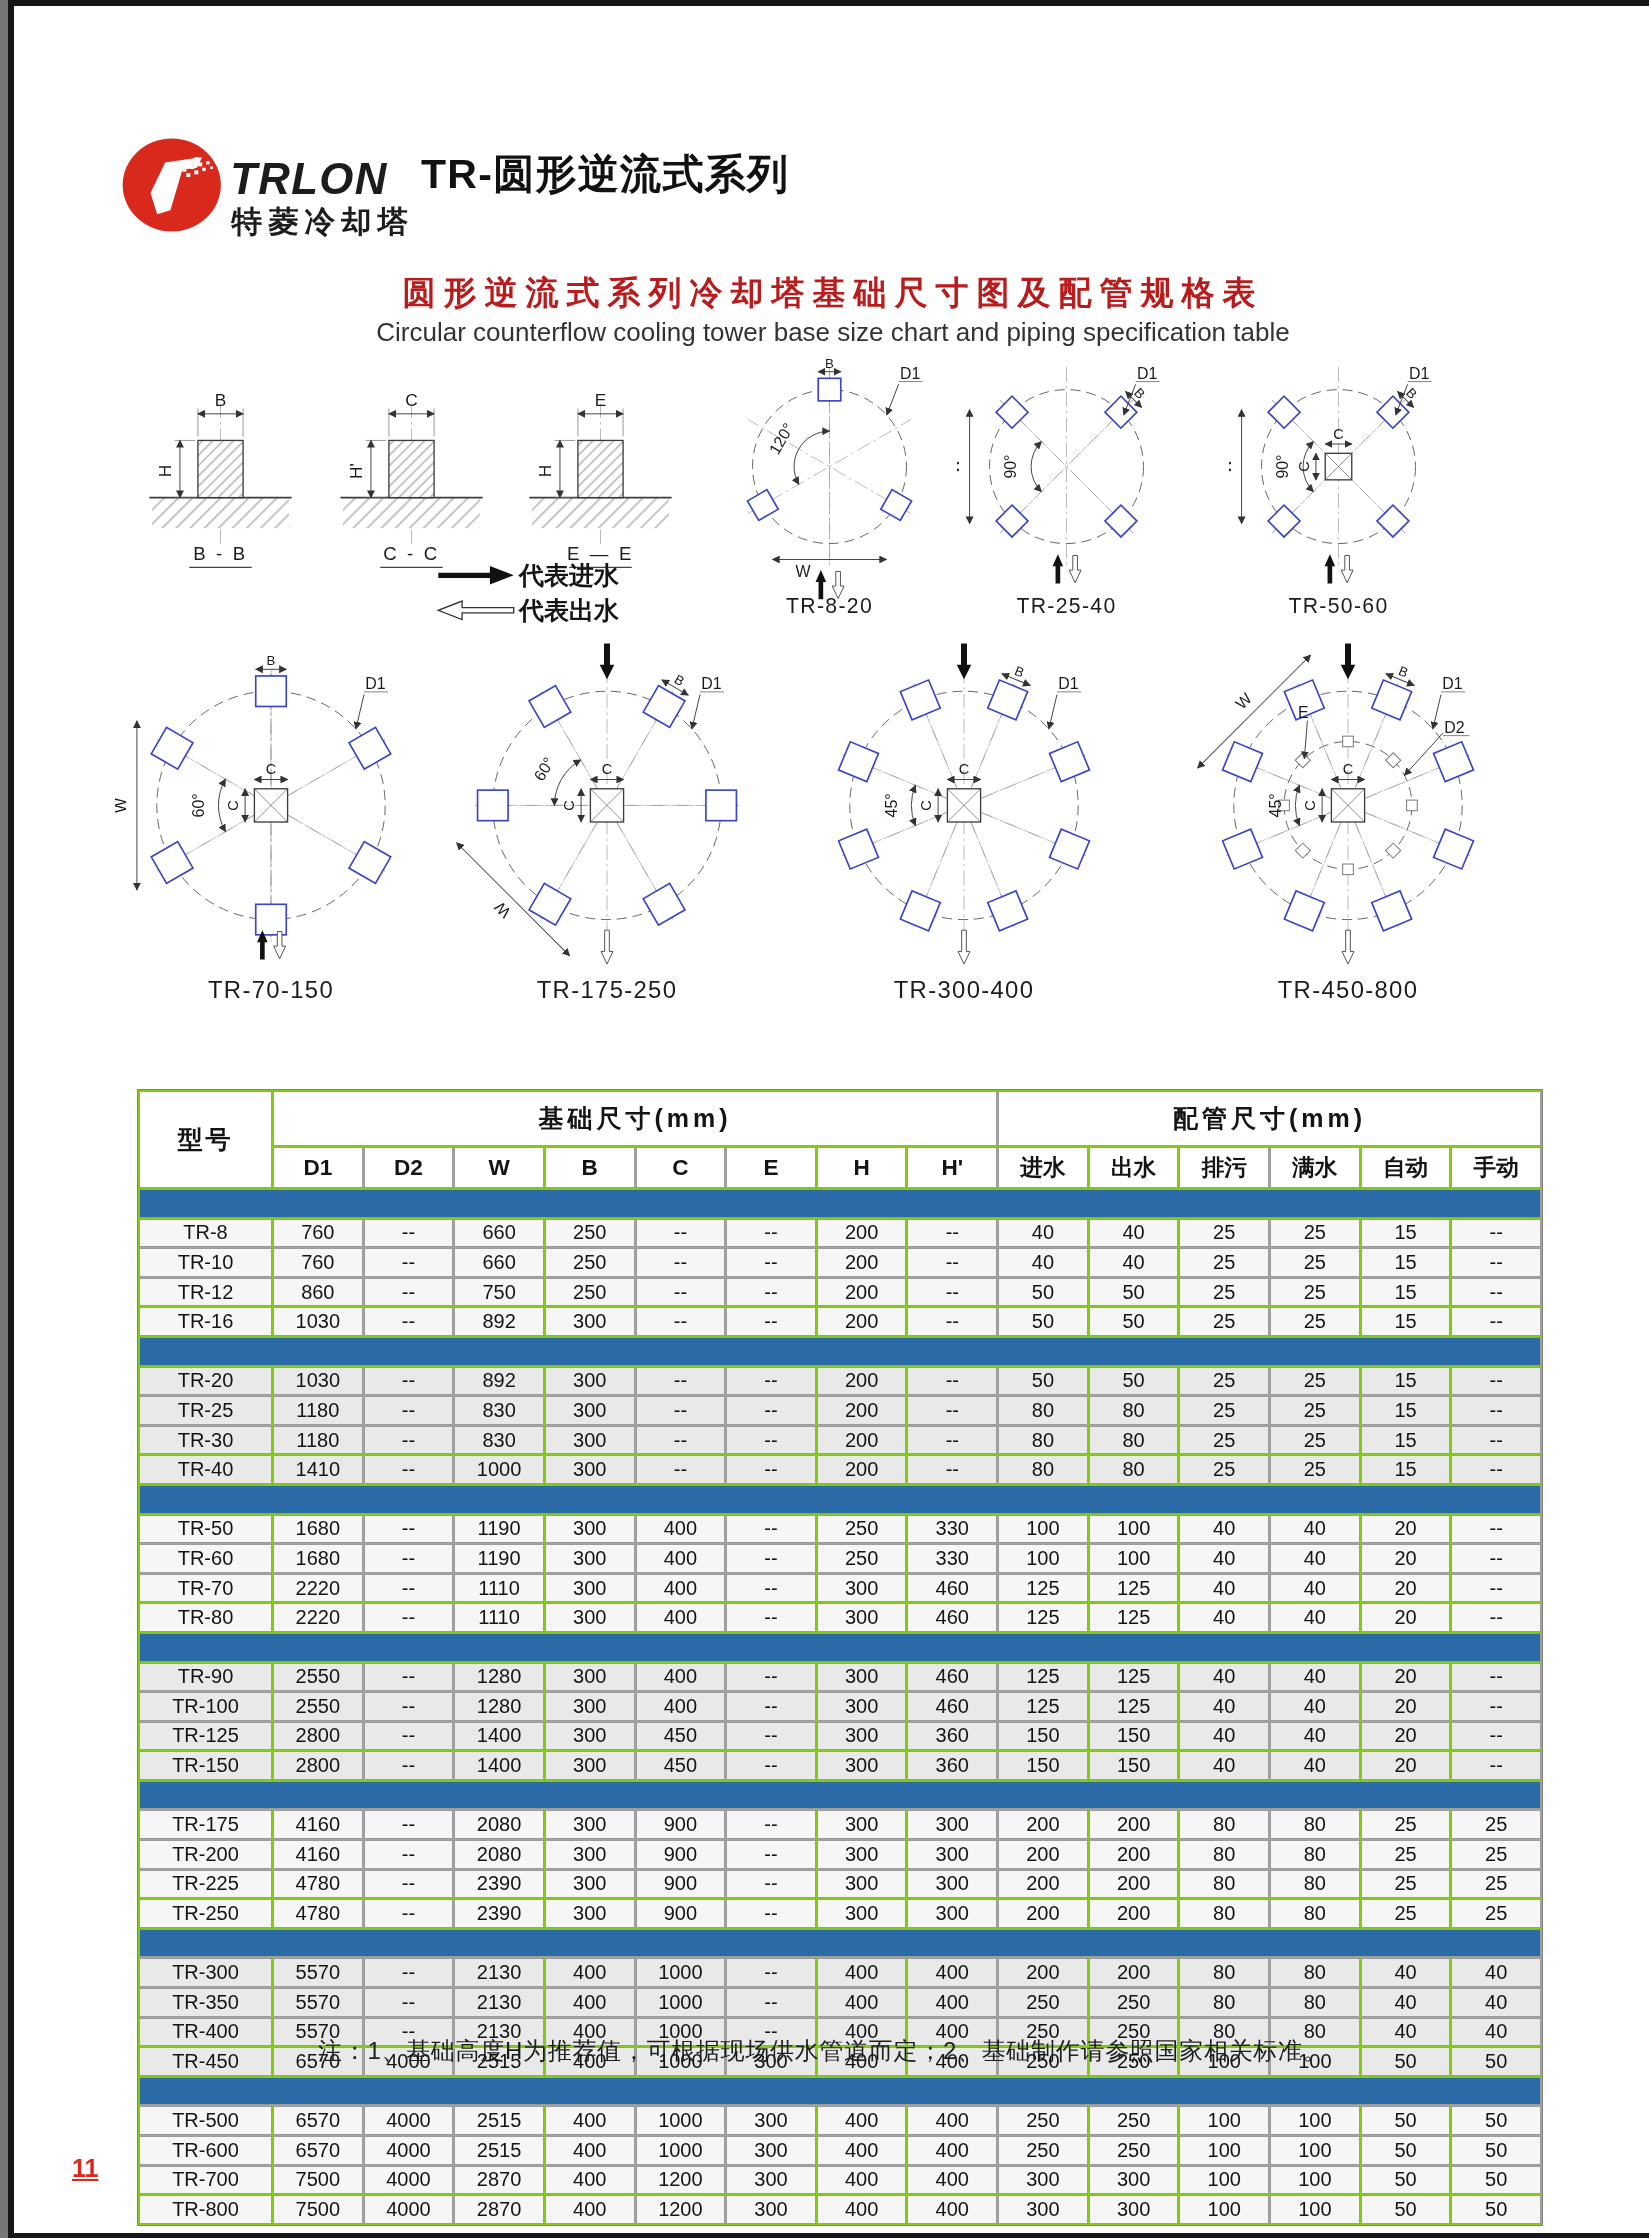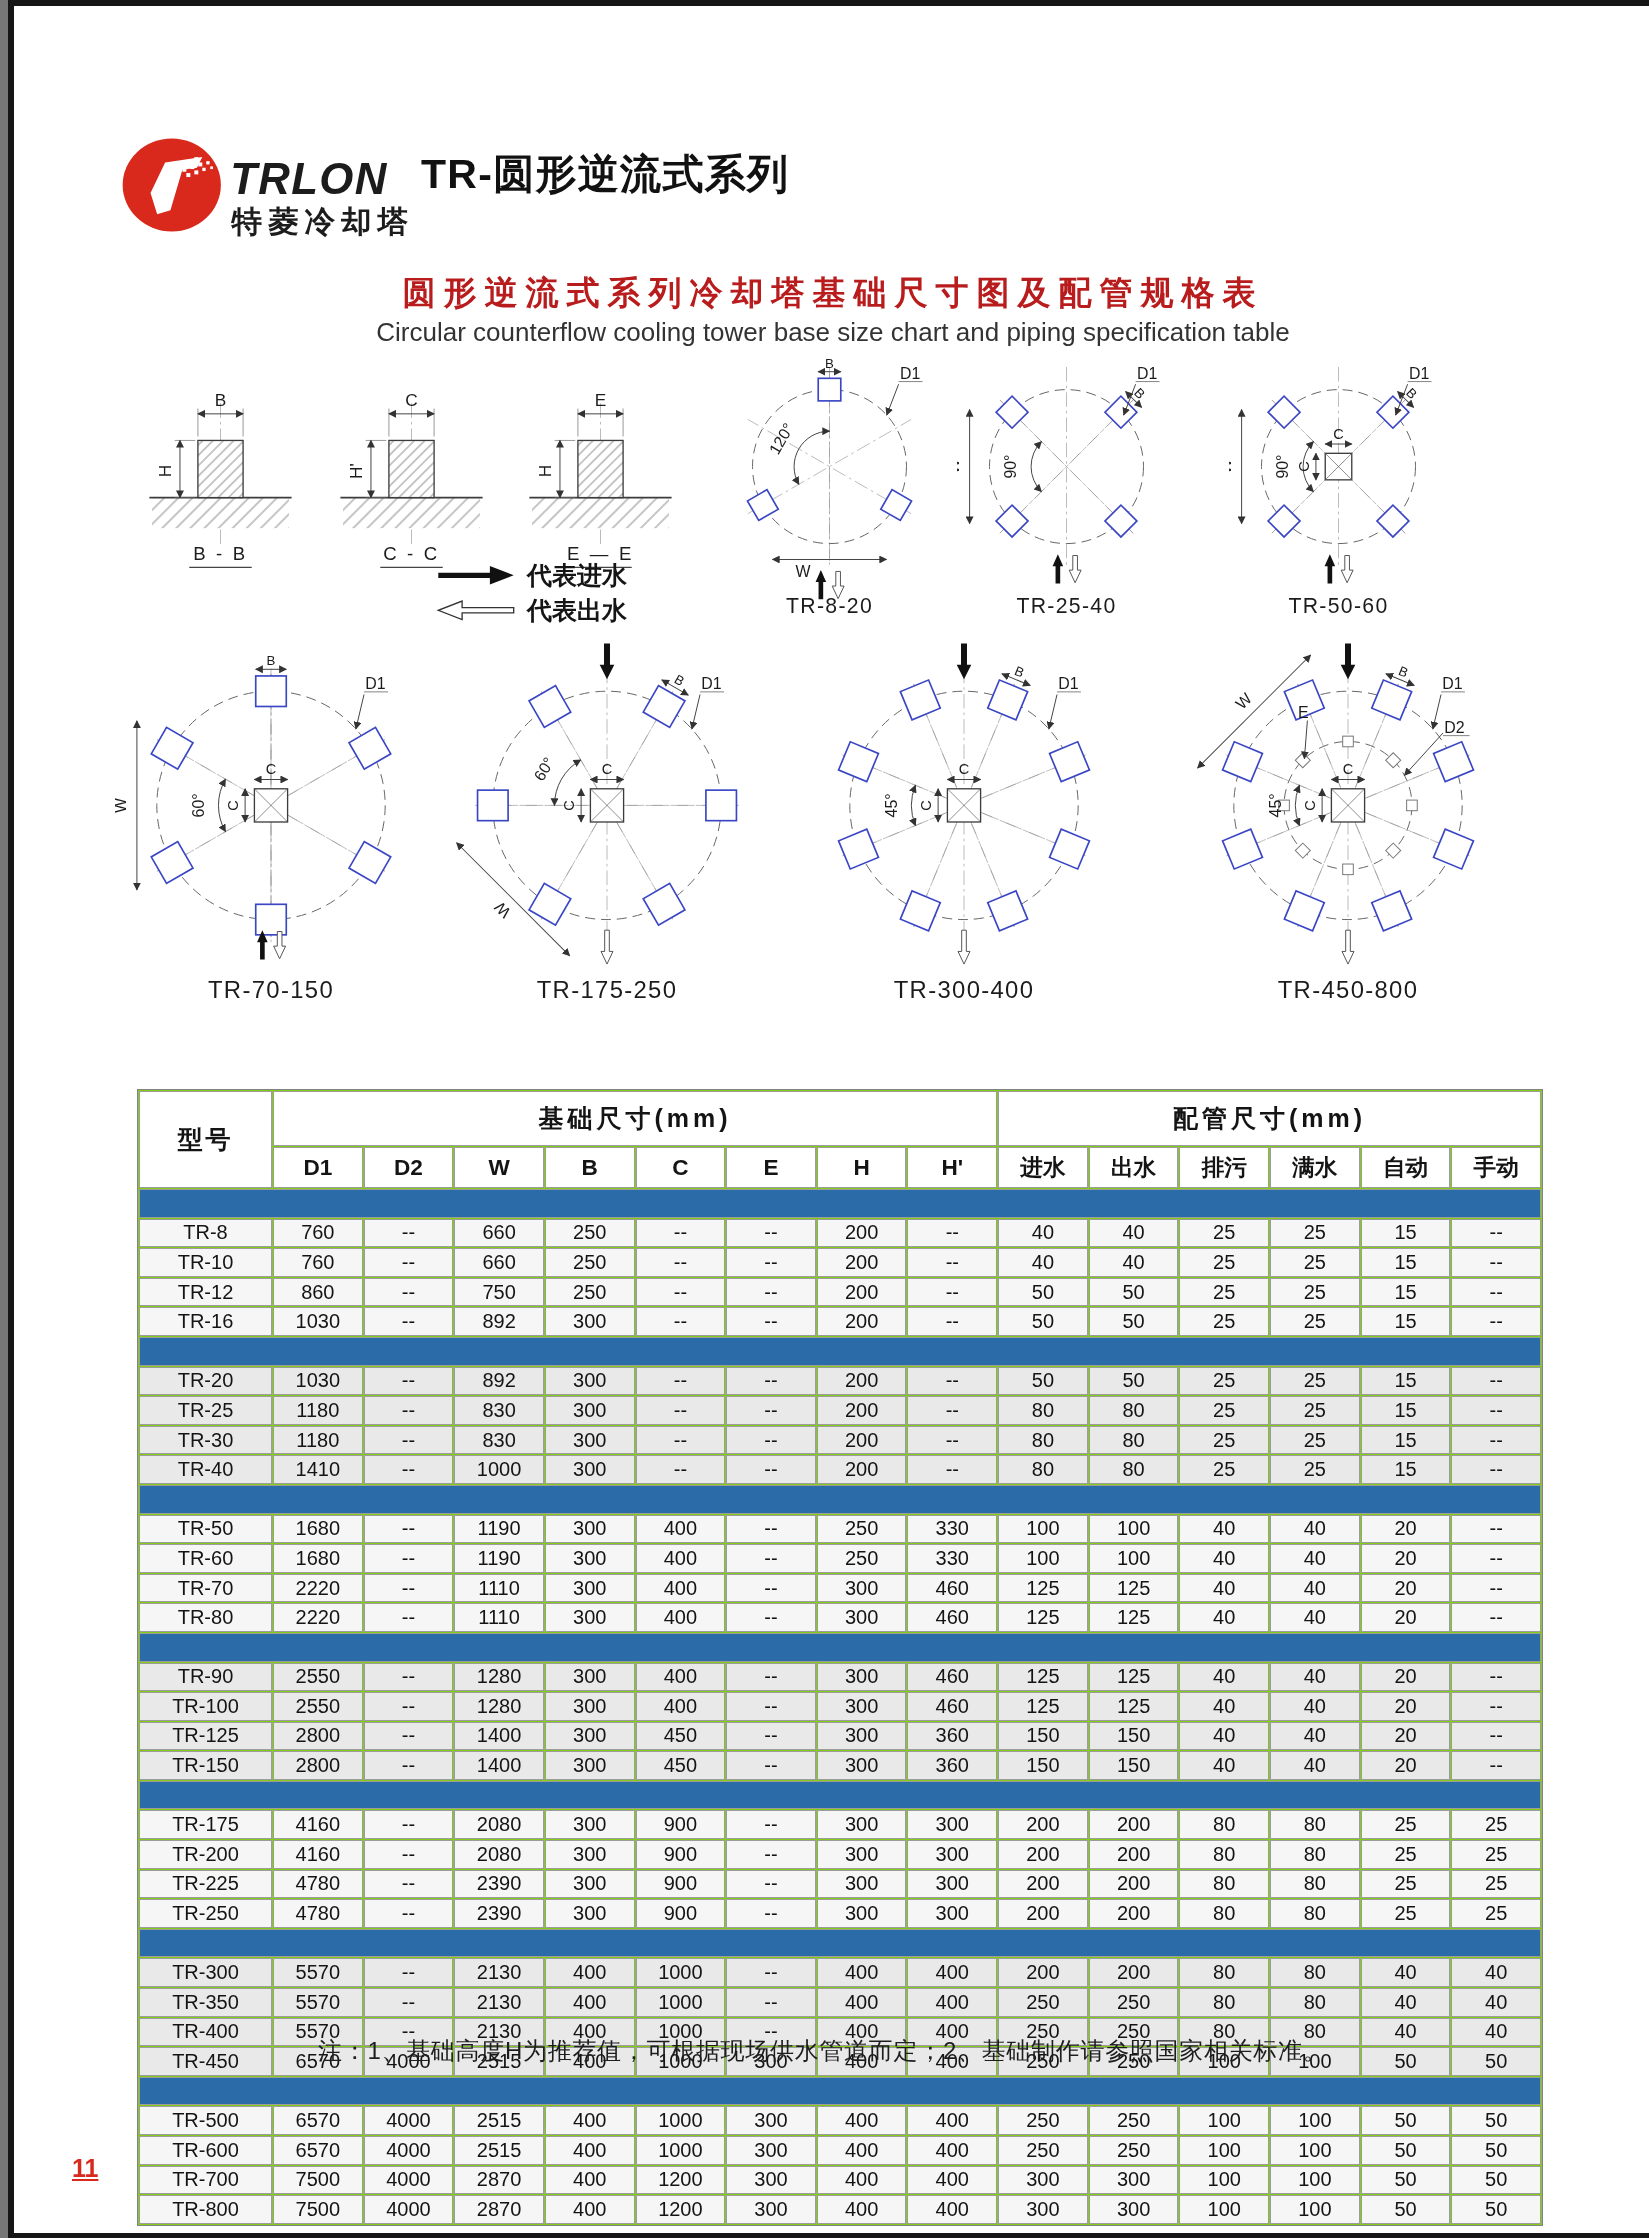--- a/index.html
+++ b/index.html
@@ -9,21 +9,21 @@
     font-family:"Liberation Sans","DejaVu Sans",sans-serif;
     margin-left:8px;
     --accent:#d8291c; --blue:#3a46c4; --sep:#2b6ca8;
   }
   .logo{position:absolute;left:106px;top:123px;}
   .page-title{position:absolute;left:407px;top:141px;font-size:41px;font-weight:bold;color:#111;letter-spacing:1.3px;}
   .subtitle-cn{position:absolute;left:0;top:265px;width:100%;text-align:center;font-size:33px;font-weight:bold;color:#b91c1c;letter-spacing:8px;}
   .subtitle-en{position:absolute;left:0;top:311px;width:100%;text-align:center;font-size:26px;color:#333;}
   .fig{position:absolute;}
   .legend{position:absolute;left:419px;top:552px;}
-  .legend-row{display:flex;align-items:center;gap:8px;height:35px;}
+  .legend-row{display:flex;align-items:center;gap:0;height:35px;}
   .legend-label{font-size:25px;font-weight:bold;color:#151515;}
   #spec-table{
     position:absolute;left:123px;top:1083px;width:1406px;
     border-collapse:separate;border-spacing:1.3px;background:#84cc16;
     border:1.3px solid #828282;table-layout:fixed;
   }
   #spec-table th,#spec-table td{border:0.7px solid #9c9c9c;text-align:center;vertical-align:middle;color:#141414;padding:0;}
   #spec-table thead th{background:#fff;font-weight:600;}
   .model-th{font-size:25px;letter-spacing:2.7px;}
   .group-th{height:53px;font-size:25px;letter-spacing:4px;}

